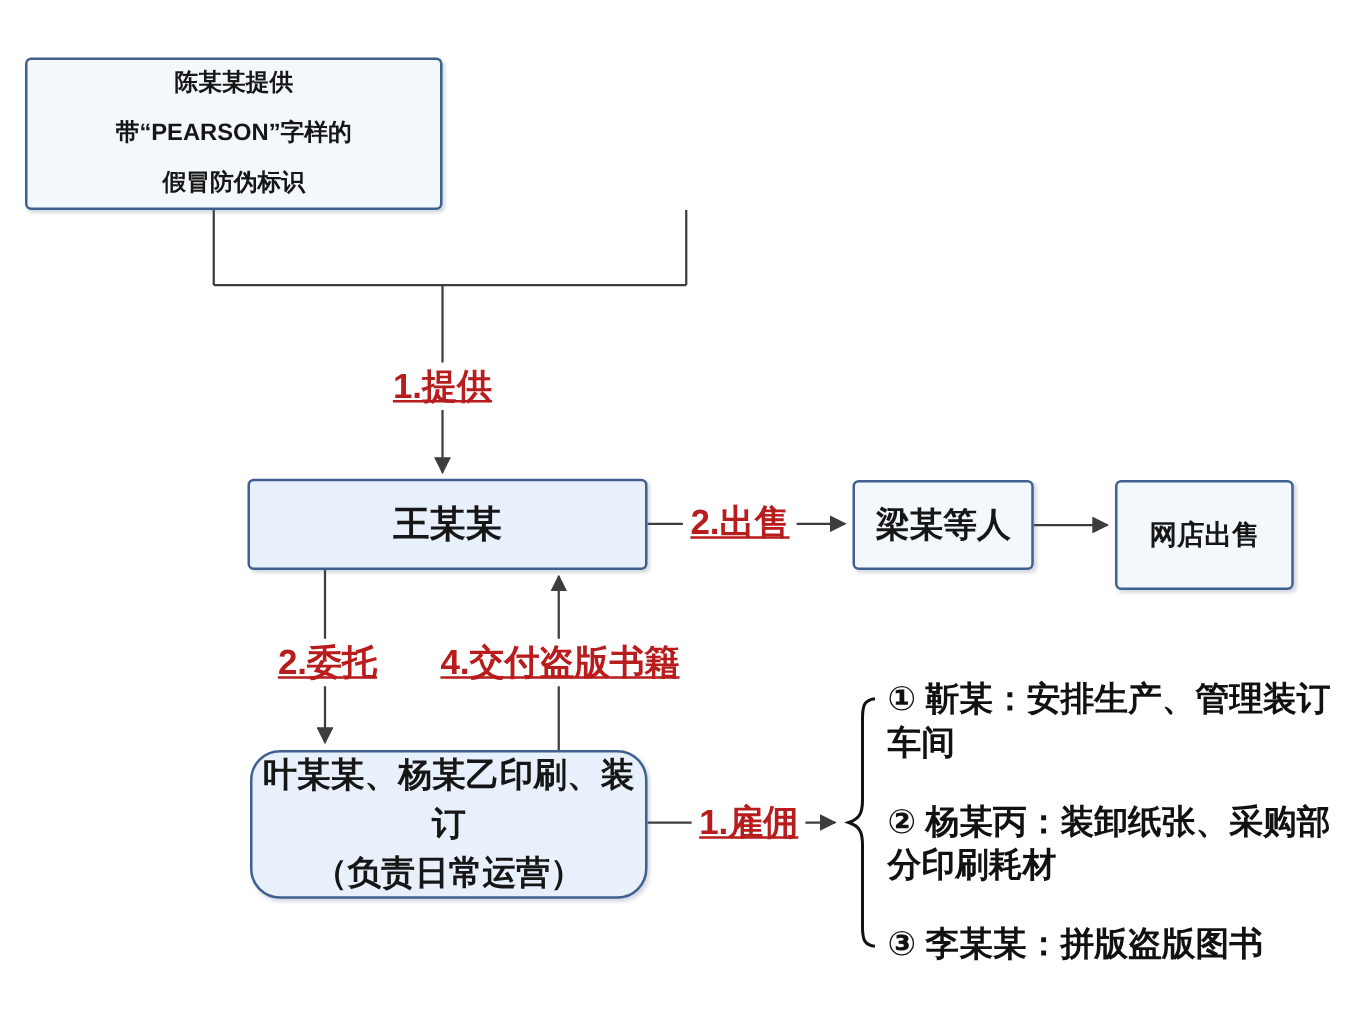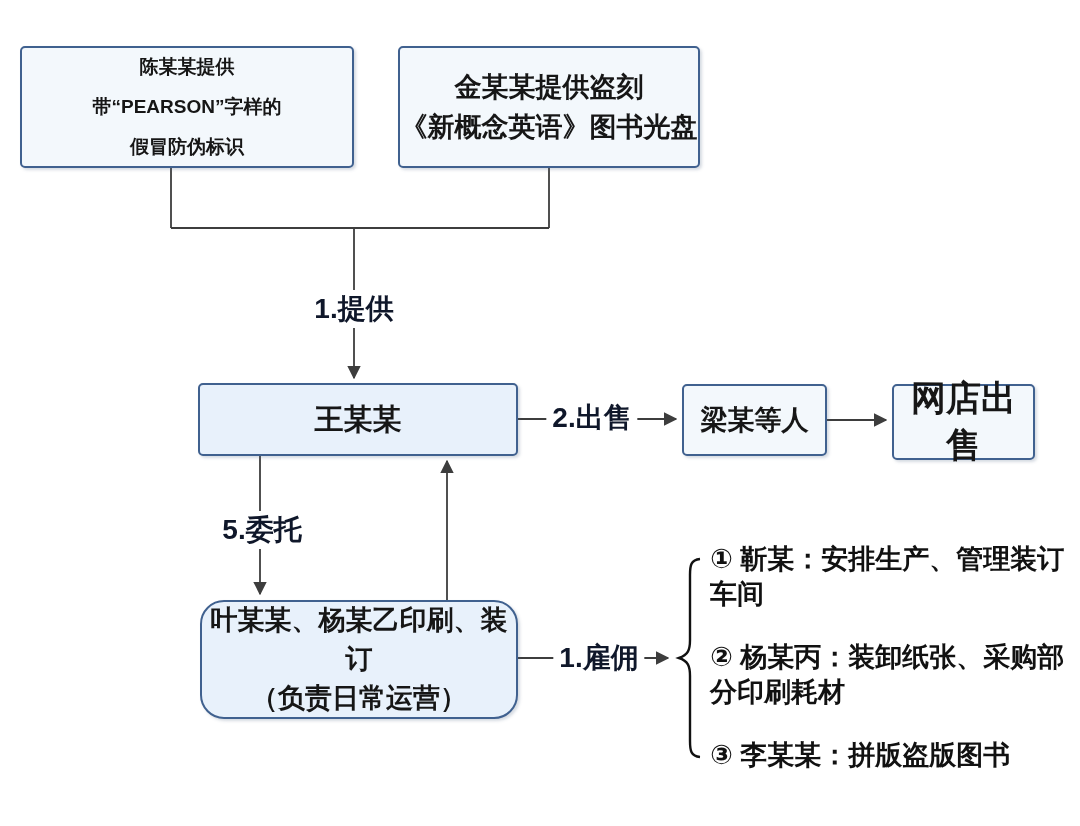--- a/index.html
+++ b/index.html
@@ -21,30 +21,31 @@
     font-weight:bold;color:#161616;
     white-space:pre-line;
     box-shadow:2px 2px 3px rgba(90,110,140,0.25);
   }
   .fill-light{background:#f3f8fc;}
   .fill-blue{background:#e8f1fb;}
   .node-chen{left:20px;top:46px;width:334px;height:122px;font-size:19px;line-height:40px;}
   .node-jin{left:398px;top:46px;width:302px;height:122px;font-size:27px;line-height:40px;}
   .node-wang{left:198px;top:383px;width:320px;height:73px;font-size:29px;}
   .node-liang{left:682px;top:384px;width:145px;height:72px;font-size:27px;}
-  .node-shop{left:892px;top:384px;width:143px;height:76px;font-size:35px;}
+  .node-shop{left:892px;top:384px;width:143px;height:88px;font-size:22px;}
   .node-ye{left:200px;top:600px;width:318px;height:119px;font-size:27px;line-height:39px;border-radius:24px;}
   .elabel{
     position:absolute;
     transform:translate(-50%,-50%);
     background:#ffffff;
-    color:#0f172a;
+    color:#b91c1c;
     font-size:28px;font-weight:bold;
     padding:0 6px;
     white-space:nowrap;
+    text-decoration:underline;
   }
   .lbl-provide{left:354px;top:309px;}
   .lbl-entrust{left:262px;top:530px;}
   .lbl-deliver{left:448px;top:530px;}
   .lbl-sell{left:592px;top:418px;}
   .lbl-hire{left:599px;top:658px;}
   .hitem{
     position:absolute;
     left:710px;width:385px;
     font-size:27px;font-weight:bold;
@@ -79,44 +80,41 @@
       <path stroke="#111111" stroke-width="2.4" d="M700,559 C691,560 690,565 690,575 L690,640 C690,650 688,655 679,658 C688,661 690,666 690,676 L690,741 C690,751 691,756 700,757"></path>
     </g>
   </svg>
 
   <div class="node fill-light node-chen">
     <span>陈某某提供
 带“PEARSON”字样的
 假冒防伪标识</span>
   </div>
 
-  <div class="node fill-light node-jin">
-    <span>金某某提供盗刻
-《新概念英语》图书光盘</span>
-  </div>
 
   <div class="node fill-blue node-wang">
     <span>王某某</span>
   </div>
 
   <div class="node fill-light node-liang">
     <span>梁某等人</span>
   </div>
 
   <div class="node fill-light node-shop">
     <span>网店出售</span>
   </div>
 
   <div class="node fill-blue node-ye">
     <span>叶某某、杨某乙印刷、装订
 （负责日常运营）</span>
   </div>
 
   <div class="elabel lbl-provide">1.提供</div>
-  <div class="elabel lbl-entrust">5.委托</div>
+  <div class="elabel lbl-entrust">2.委托</div>
+  <div class="elabel lbl-deliver">4.交付盗版书籍</div>
   <div class="elabel lbl-sell">2.出售</div>
   <div class="elabel lbl-hire">1.雇佣</div>
 
   <div class="hitem hitem-1">① 靳某：安排生产、管理装订
 车间</div>
   <div class="hitem hitem-2">② 杨某丙：装卸纸张、采购部
 分印刷耗材</div>
   <div class="hitem hitem-3">③ 李某某：拼版盗版图书</div>
 
 </div>

